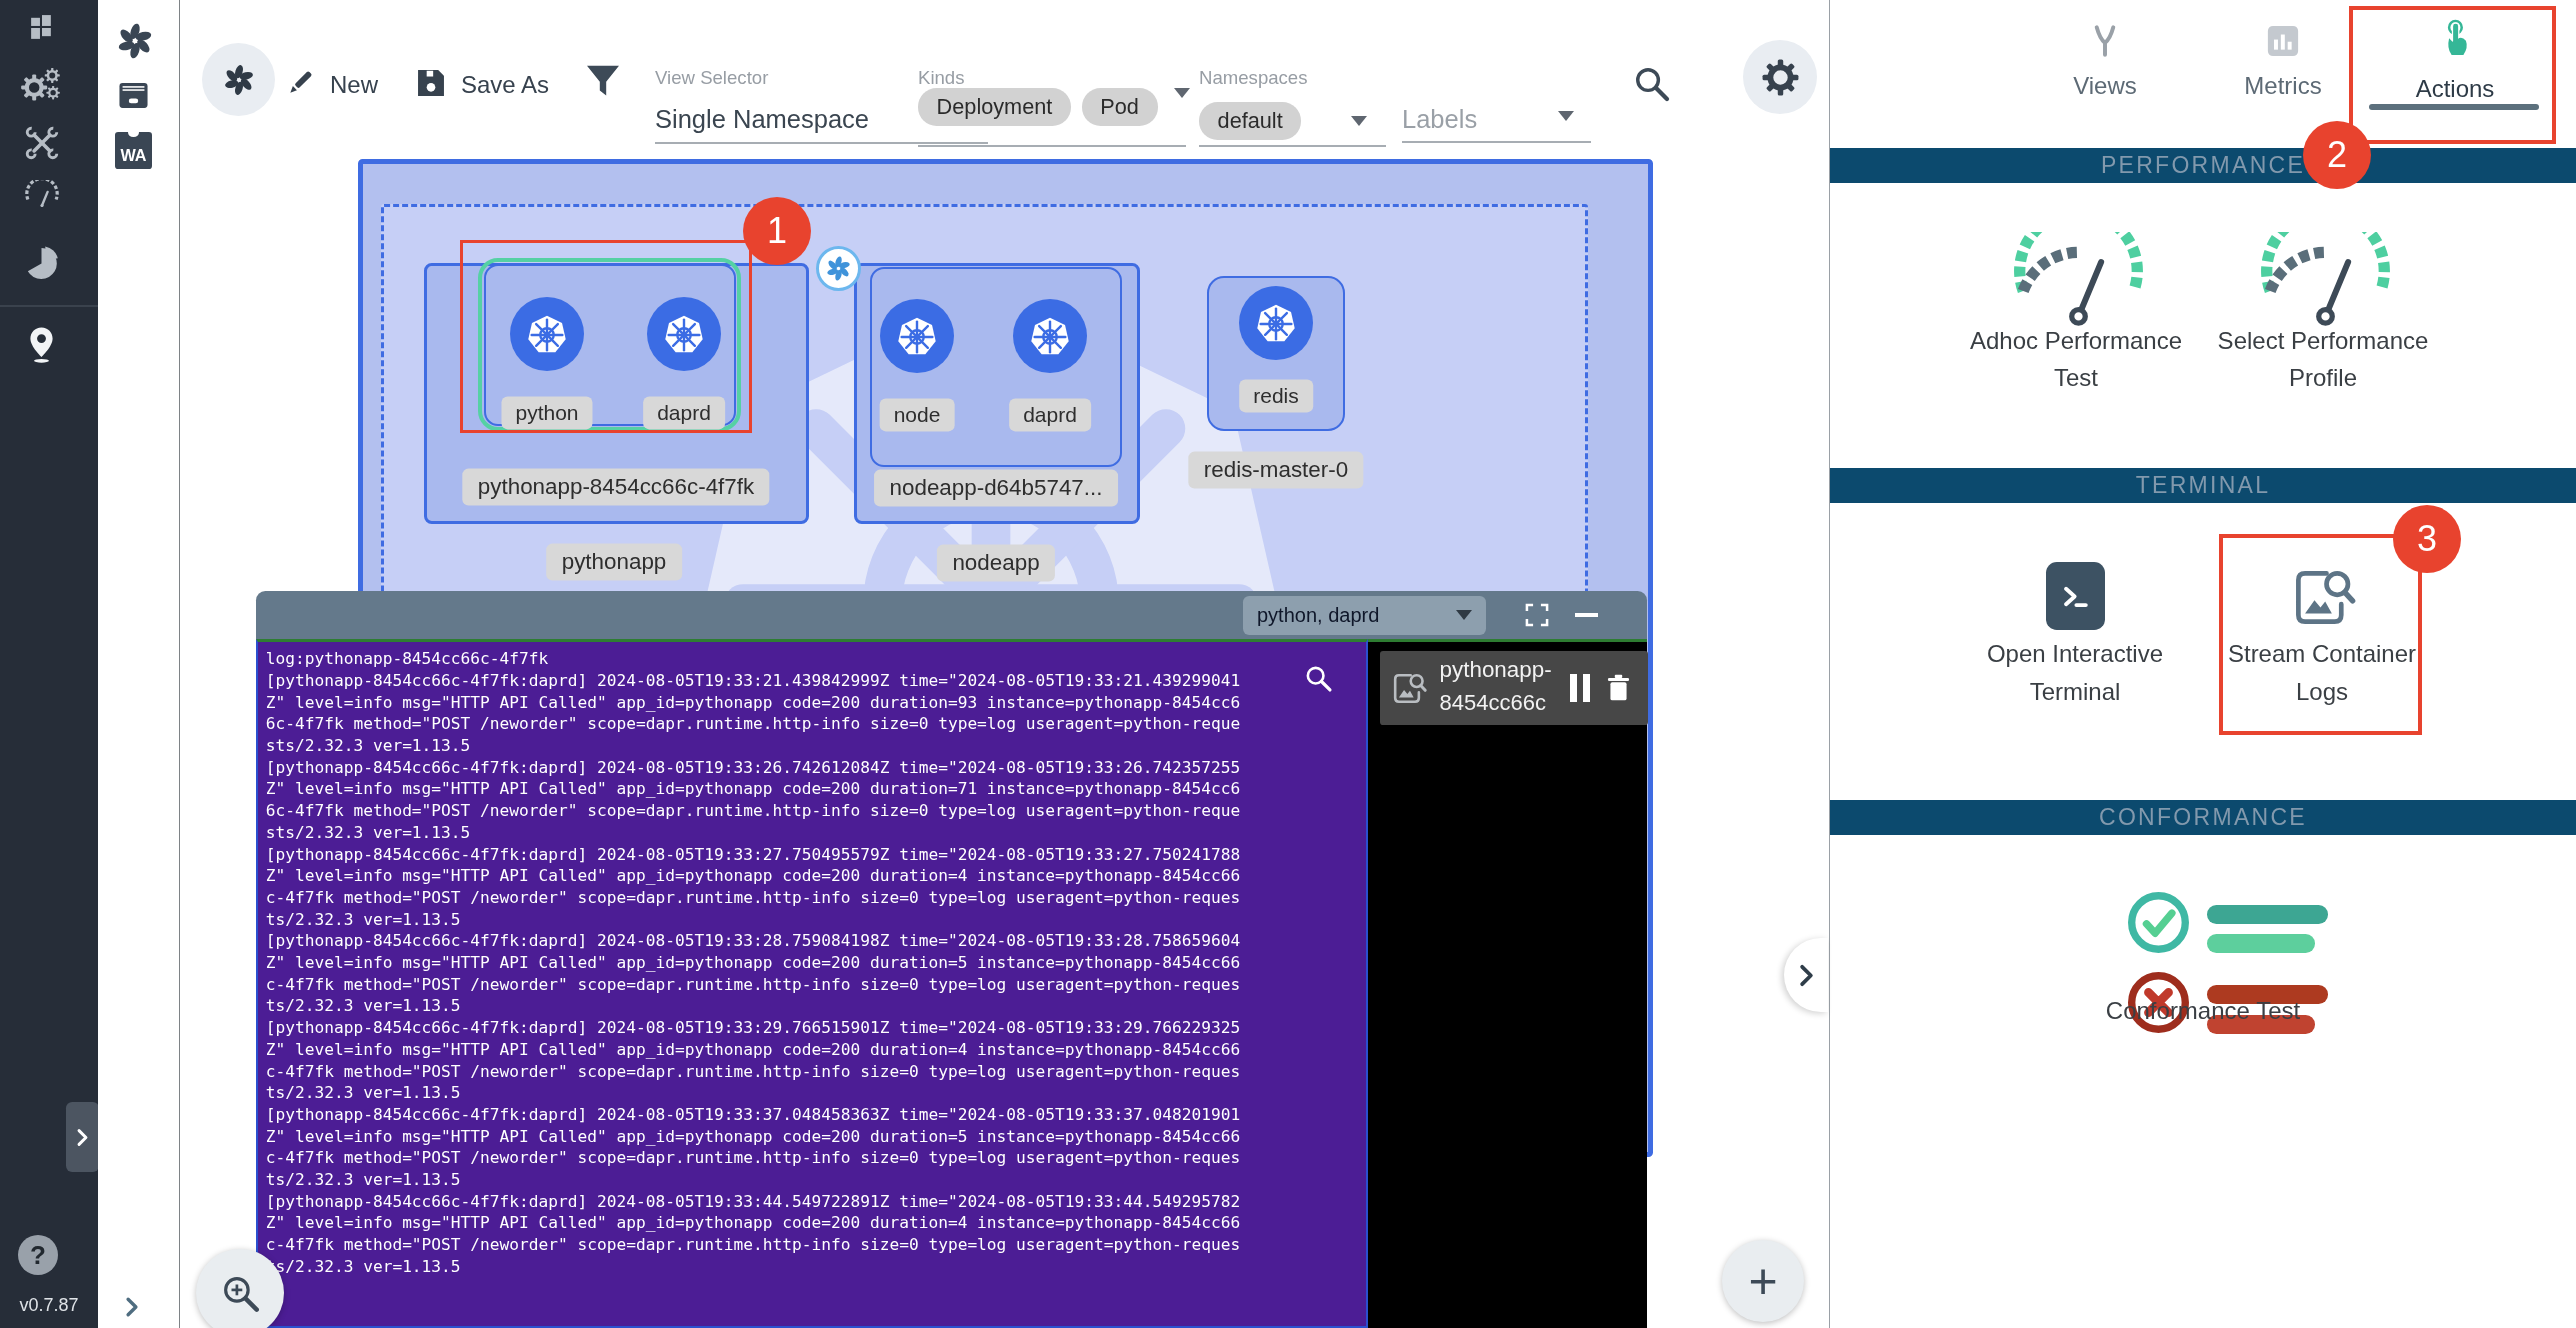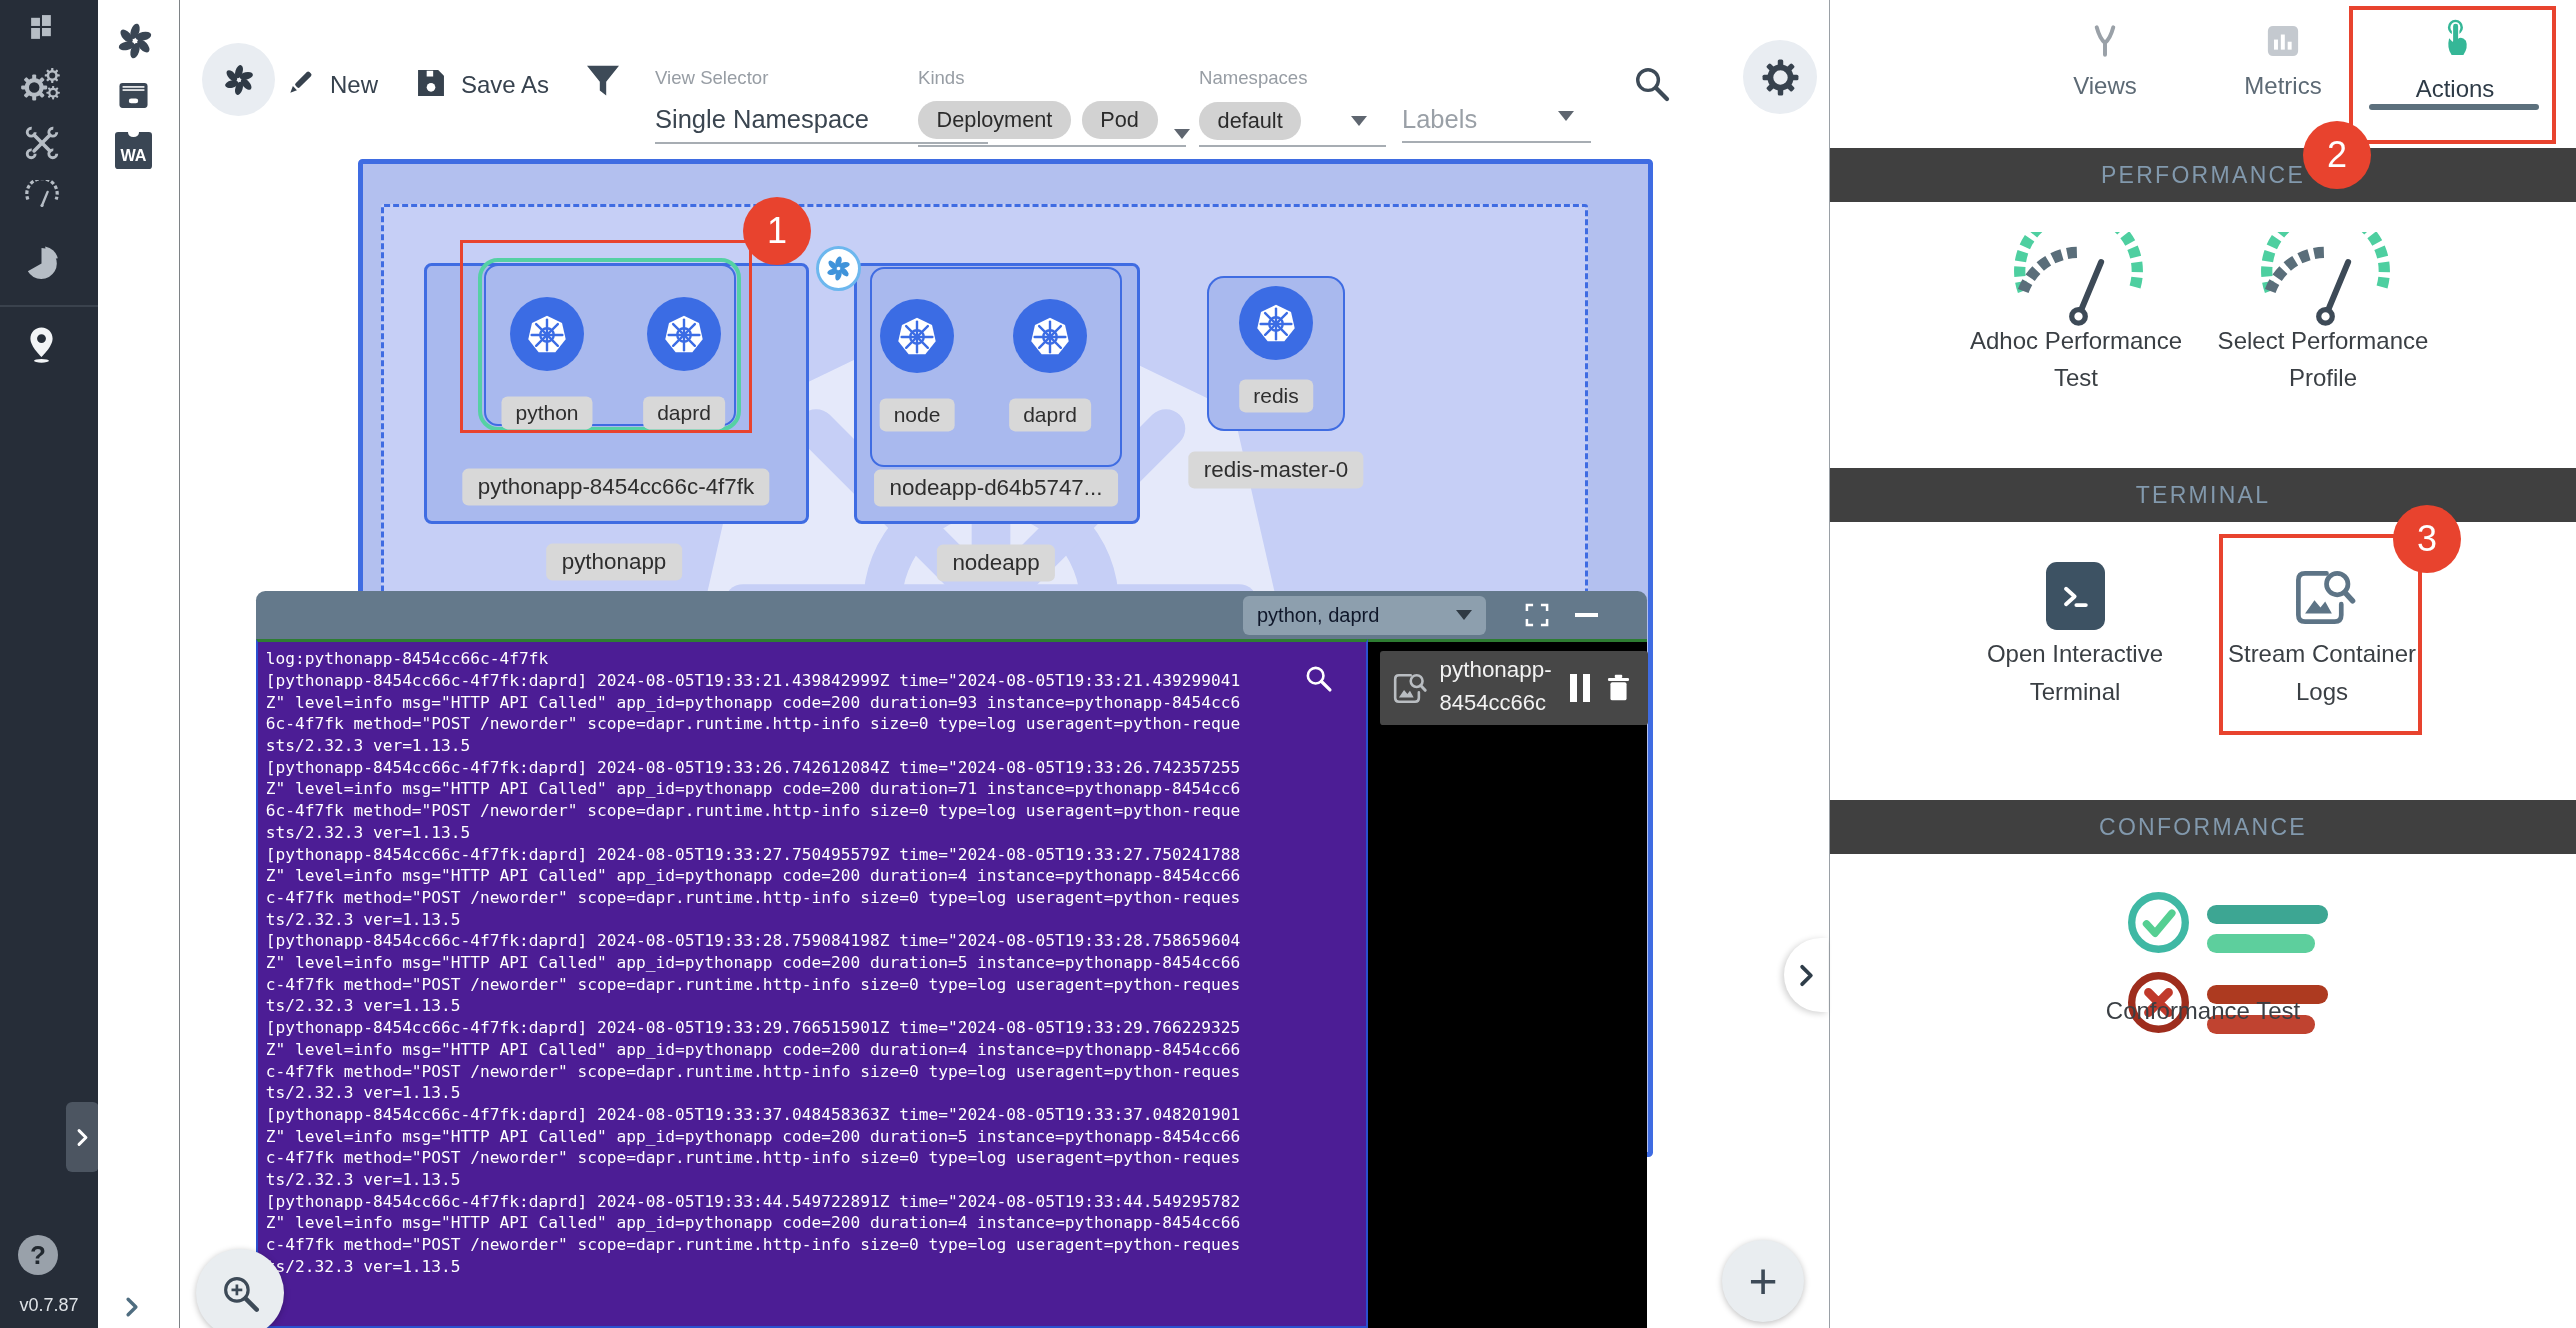--- a/index.html
+++ b/index.html
@@ -5,21 +5,21 @@
   *{margin:0;padding:0;box-sizing:border-box}
   html,body{width:2576px;height:1329px;overflow:hidden;background:#fff;font-family:"Liberation Sans",sans-serif}
   .a{position:absolute}
   .flexc{display:flex;align-items:center;justify-content:center}
   .chip{position:absolute;transform:translate(-50%,-50%);background:#d8d8d8;color:#2e2e2e;border-radius:6.2px;padding:4.6px 14px;font-size:21px;white-space:nowrap}
   .tbchip{background:#d2d2d2;color:#2b2b2b;border-radius:18.6px;padding:6.2px 18.6px;font-size:21.7px;white-space:nowrap}
   .tblabel{position:absolute;font-size:18.6px;color:#979da4}
   .tbvalue{position:absolute;transform:translateY(-50%);font-size:25.5px;color:#3a4550;white-space:nowrap}
   .underline{position:absolute;height:2.3px;background:#a7adb3}
   .caret{width:0;height:0;border-left:8.5px solid transparent;border-right:8.5px solid transparent;border-top:10.8px solid #5f6670}
-  .band{position:absolute;left:1830px;width:746px;height:54px;background:#404040;color:#8299ad;font-size:23px;letter-spacing:2.3px;display:flex;align-items:center;justify-content:center}
+  .band{position:absolute;left:1830px;width:746px;height:35px;background:#0c4a6e;color:#8299ad;font-size:23px;letter-spacing:2.3px;display:flex;align-items:center;justify-content:center}
   .rpl{position:absolute;transform:translate(-50%,-50%);font-size:24px;color:#3a3f44;white-space:nowrap}
   .tabl{position:absolute;transform:translate(-50%,-50%);font-size:24px;color:#5d6a75;white-space:nowrap}
   .badge{position:absolute;width:68px;height:68px;border-radius:50%;background:#e8432e;color:#fff;font-size:36px;display:flex;align-items:center;justify-content:center}
   .redbox{position:absolute;border:4.6px solid #e8432e}
   .circlebtn{position:absolute;border-radius:50%;background:#e9edf2;display:flex;align-items:center;justify-content:center}
   .kcirc{position:absolute;width:74px;height:74px;border-radius:50%;background:#3b6ce4;display:flex;align-items:center;justify-content:center}
   .podchip{position:absolute;transform:translate(-50%,-50%);background:#d8d8d8;color:#2e2e2e;border-radius:6.2px;padding:5.4px 15.5px;font-size:22.4px;white-space:nowrap}
   pre.log{font-family:"DejaVu Sans Mono",monospace;font-size:16.2px;line-height:21.7px;color:#fff;white-space:pre}
 </style>
 </head>
@@ -273,21 +273,21 @@
     </svg>
 
   <div class="tblabel" style="left:655px;top:67px">View Selector</div>
   <div class="a" style="left:655px;top:97px;width:333px;height:45px">
     <span class="tbvalue" style="left:0;top:21.7px">Single Namespace</span>
     <div class="caret a" style="left:297px;top:14px"></div>
   </div>
   <div class="underline" style="left:655px;top:142px;width:333px"></div>
 
   <div class="tblabel" style="left:918px;top:67px">Kinds</div>
-  <div class="a" style="left:918px;top:101px;display:flex;align-items:flex-end;gap:10.8px">
+  <div class="a" style="left:918px;top:88px;display:flex;align-items:flex-start;gap:10.8px">
     <span class="tbchip">Deployment</span>
     <span class="tbchip">Pod</span>
     <div class="caret" style="margin-left:6.2px"></div>
   </div>
   <div class="underline" style="left:918px;top:145px;width:268px"></div>
 
   <div class="tblabel" style="left:1199px;top:67px">Namespaces</div>
   <div class="a" style="left:1199px;top:102px;display:flex;align-items:center">
     <span class="tbchip">default</span>
     <div class="caret" style="margin-left:50px"></div>

